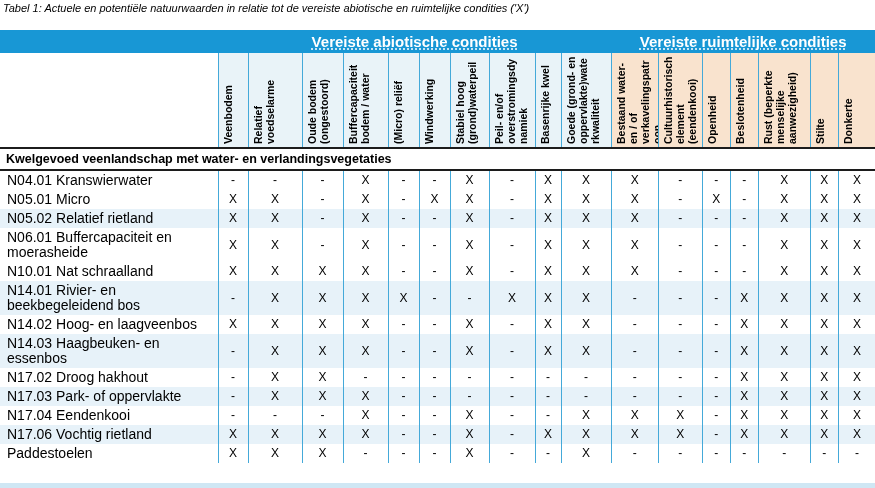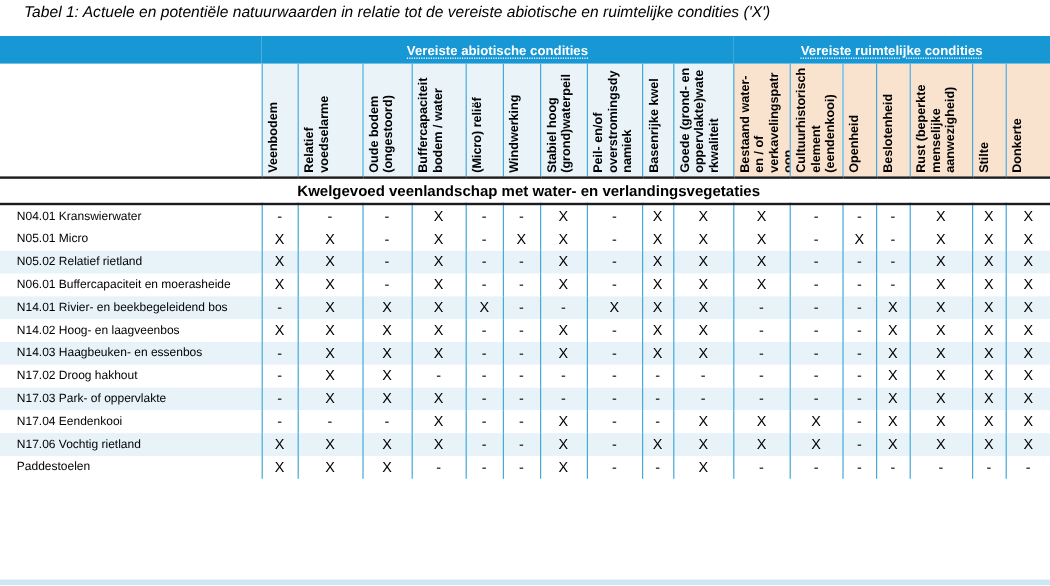--- a/index.html
+++ b/index.html
@@ -5,36 +5,36 @@
   :root {
     --bar: #1897d5;
     --grid: #44a9d9;
     --abio: #e9f3f8;
     --spat: #f9e3ce;
     --stripe: #e7f2f9;
   }
   * { box-sizing: border-box; }
   body { margin:0; background:#fff; font-family:"Liberation Sans", sans-serif; color:#000; }
   .page { position:relative; width:875px; height:488px; overflow:hidden; background:#fff; }
-  .doc-title { position:absolute; top:2px; left:20px; font-style:italic; font-size:13px; white-space:nowrap; }
+  .doc-title { position:absolute; top:2px; left:3px; font-style:italic; font-size:11px; white-space:nowrap; }
   .artifact { position:absolute; top:33px; left:0; width:6px; height:15px; background:#f4f4f4; border:1px solid #a9a9a9; }
   table.cond { position:absolute; top:30px; left:0; width:875px; border-collapse:collapse; table-layout:fixed; }
   tr.bar-row th { background:var(--bar); height:23px; padding:0; text-align:center; }
-  .bar-label { color:#fff; font-weight:bold; font-size:11px; text-decoration:underline dotted; text-underline-offset:2px; }
+  .bar-label { color:#fff; font-weight:bold; font-size:15px; text-decoration:underline dotted; text-underline-offset:2px; }
   tr.colhead-row th { height:95px; vertical-align:bottom; overflow:hidden; text-align:left;
                       border-left:1px solid var(--grid); border-bottom:2px solid #1c1c1c; padding:0 1px 3px 3px; }
   tr.colhead-row th.corner { border-left:none; background:#fff; }
   th.abio { background:var(--abio); }
   th.spat { background:var(--spat); }
   .vtext { writing-mode:vertical-rl; transform:rotate(180deg); height:88px;
            font-weight:bold; font-size:10.5px; line-height:1.15; overflow-wrap:break-word; word-break:break-word; }
   tr.section-row td { font-weight:bold; font-size:12.5px; padding:3px 0 3px 6px;
-                      border-bottom:2px solid #1c1c1c; background:#fff;text-align:center; }
+                      border-bottom:2px solid #1c1c1c; background:#fff; }
   tr.data-row td { font-size:12px; padding:2px 0; line-height:15px; background:#fff; vertical-align:middle; }
-  tr.data-row td.rowlabel { padding-left:14px; font-size:10px; text-align:left; }
+  tr.data-row td.rowlabel { padding-left:7px; font-size:14px; text-align:left; }
   tr.data-row td.cell { text-align:center; border-left:1px solid var(--grid); }
   tr.data-row.stripe td { background:var(--stripe); }
   .bottom-band { position:absolute; left:0; bottom:0; width:875px; height:5px; background:#cfe7f4; }
 </style>
 </head>
 <body>
 
 <div class="page">
   <div class="doc-title">Tabel 1: Actuele en potentiële natuurwaarden in relatie tot de vereiste abiotische en ruimtelijke condities ('X')</div>
   <div class="artifact"></div>
@@ -202,20 +202,40 @@
           <td class="cell">X</td>
           <td class="cell">X</td>
           <td class="cell">X</td>
           <td class="cell">-</td>
           <td class="cell">-</td>
           <td class="cell">-</td>
           <td class="cell">X</td>
           <td class="cell">X</td>
           <td class="cell">X</td>
         </tr>
+        <tr class="data-row">
+          <td class="rowlabel">N10.01 Nat schraalland</td>
+          <td class="cell">X</td>
+          <td class="cell">X</td>
+          <td class="cell">X</td>
+          <td class="cell">X</td>
+          <td class="cell">-</td>
+          <td class="cell">-</td>
+          <td class="cell">X</td>
+          <td class="cell">-</td>
+          <td class="cell">X</td>
+          <td class="cell">X</td>
+          <td class="cell">X</td>
+          <td class="cell">-</td>
+          <td class="cell">-</td>
+          <td class="cell">-</td>
+          <td class="cell">X</td>
+          <td class="cell">X</td>
+          <td class="cell">X</td>
+        </tr>
         <tr class="data-row stripe">
           <td class="rowlabel">N14.01 Rivier- en beekbegeleidend bos</td>
           <td class="cell">-</td>
           <td class="cell">X</td>
           <td class="cell">X</td>
           <td class="cell">X</td>
           <td class="cell">X</td>
           <td class="cell">-</td>
           <td class="cell">-</td>
           <td class="cell">X</td>

